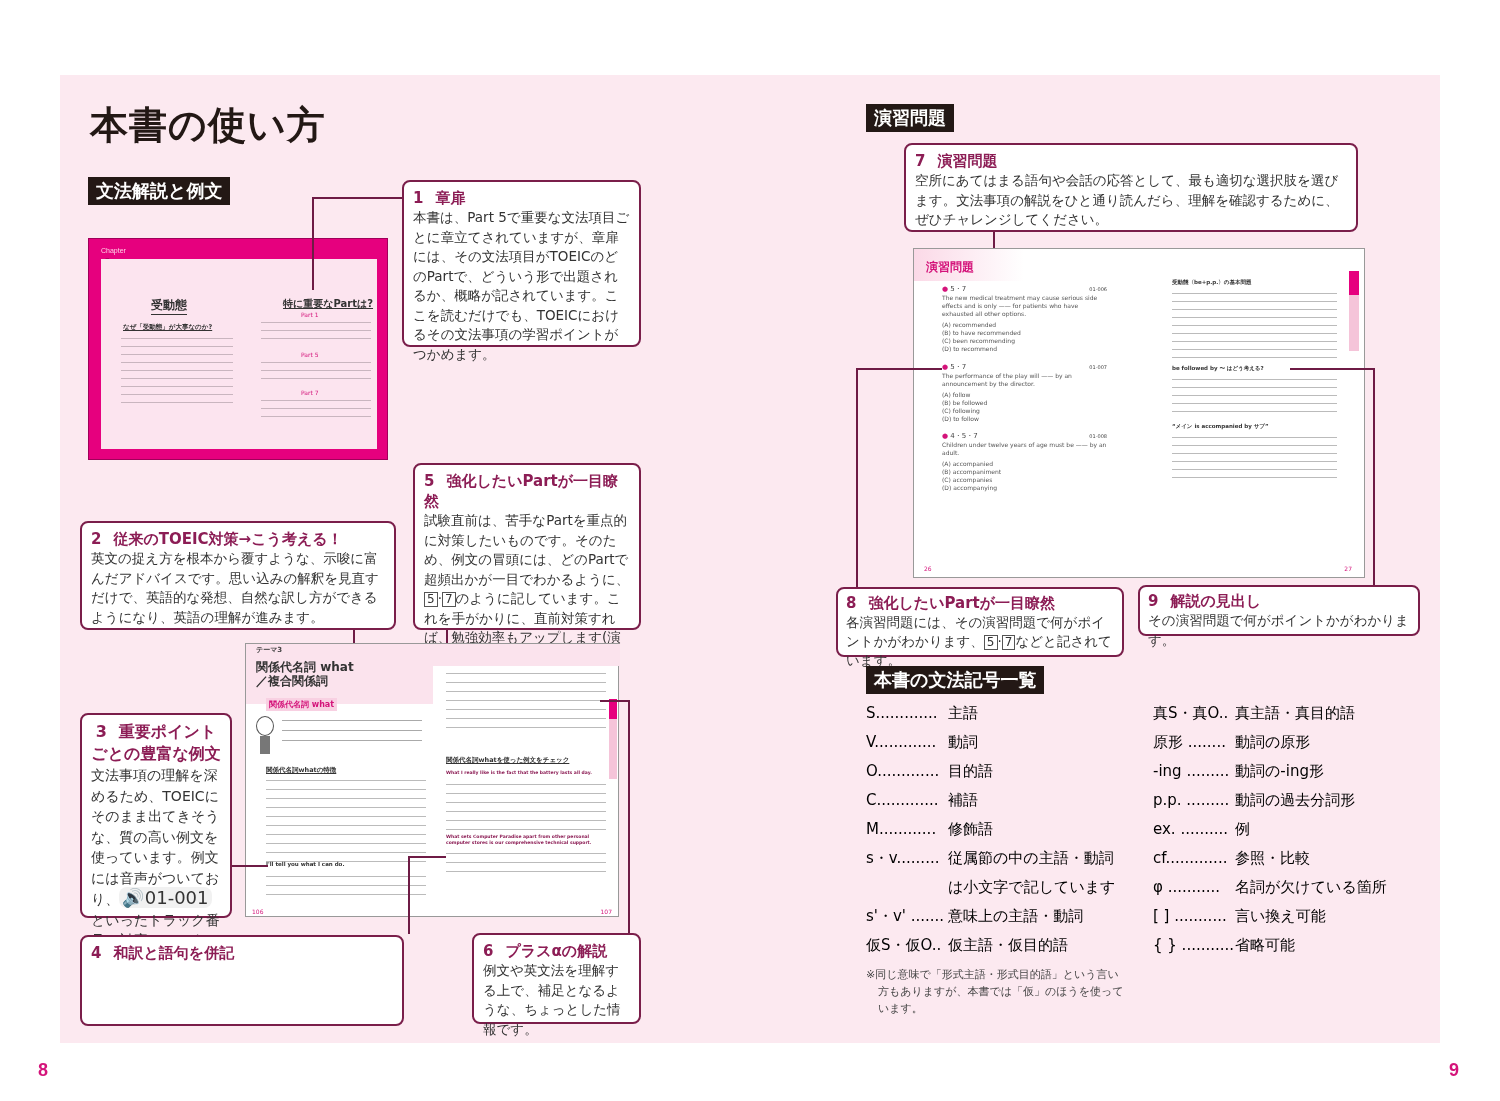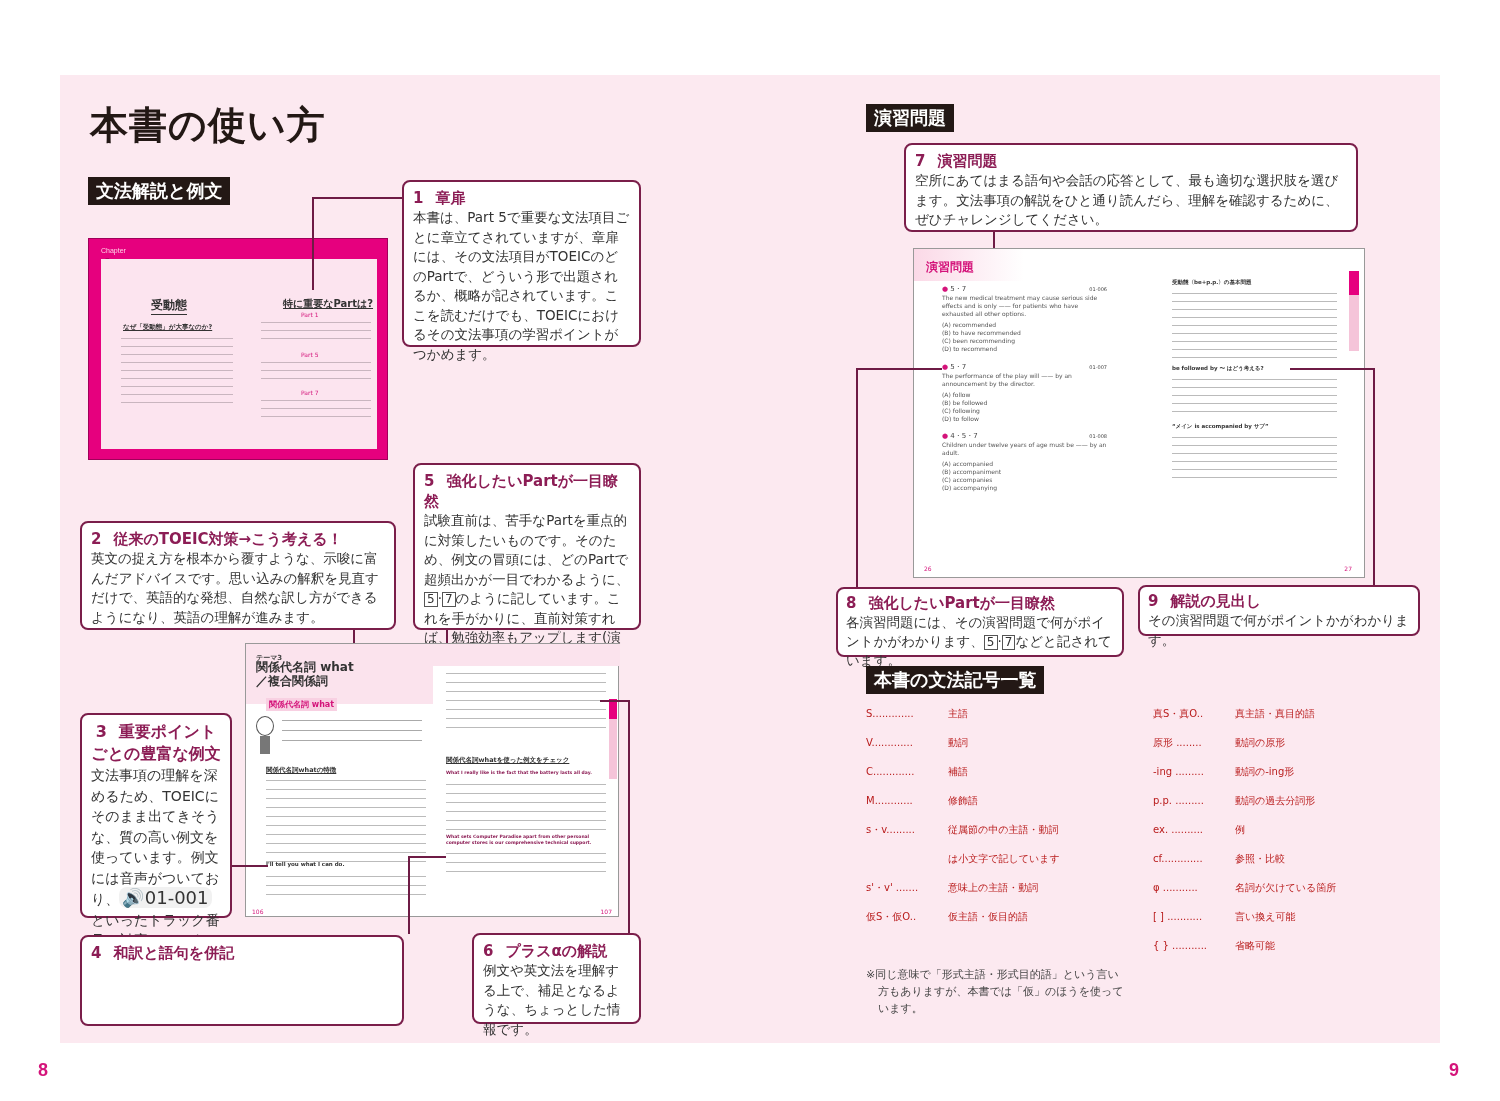--- a/index.html
+++ b/index.html
@@ -10,21 +10,21 @@
 .secbar{position:absolute;background:#231815;color:#fff;font-weight:bold;font-size:18px;padding:3px 8px;line-height:22px}
 .callout{position:absolute;background:#fff;border:2px solid #7a1e4a;border-radius:8px;padding:6px 9px;font-size:13.5px;line-height:19.5px;color:#333}
 .callout .ch{color:#8c1d55;font-weight:bold;font-size:15px;line-height:20px}
 .callout .ch .n{margin-right:12px}
 .line{position:absolute;background:#6e1b45}
 .box{display:inline-block;border:1px solid #555;padding:0 2px;line-height:13px;font-size:12px}
 .mock{position:absolute;background:#fff;border:1px solid #999}
 .tiny{font-size:6px;line-height:8px;color:#555}
 .mini{font-size:7px;line-height:9px;color:#444}
 .pk{color:#d4137a}
-.glossary{position:absolute;font-size:10px;line-height:29px;color:#b91c1c}
+.glossary{position:absolute;font-size:15px;line-height:29px;color:#000000}
 .glossary .row{white-space:nowrap}
 .glossary .term{display:inline-block;width:82px}
 </style>
 </head>
 <body>
 
 <div class="panel"></div>
 
 <div class="title">本書の使い方</div>
 
@@ -64,21 +64,21 @@
   <div class="ch"><span class="n">2</span><span>従来のTOEIC対策→こう考える！</span></div>
   <div>英文の捉え方を根本から覆すような、示唆に富んだアドバイスです。思い込みの解釈を見直すだけで、英語的な発想、自然な訳し方ができるようになり、英語の理解が進みます。</div>
 </div>
 
 <div class="line" style="left:353px;top:630px;width:2px;height:85px"></div>
 <div class="line" style="left:446px;top:630px;width:2px;height:136px"></div>
 
 <div class="mock" style="left:245px;top:643px;width:374px;height:274px;background:#fff">
   <div style="position:absolute;left:0;top:0;width:187px;height:60px;background:#fbe3ed"></div>
   <div style="position:absolute;left:187px;top:0;width:187px;height:22px;background:#fbe3ed"></div>
-  <div class="mini" style="position:absolute;left:10px;top:10px;font-weight:bold">テーマ3</div>
+  <div class="mini" style="position:absolute;left:10px;top:2px;font-weight:bold">テーマ3</div>
   <div style="position:absolute;left:10px;top:16px;font-size:12px;font-weight:bold;line-height:14px;color:#333">
       <div>関係代名詞 what</div>
       <div>／複合関係詞</div>
     </div>
   <div style="position:absolute;left:20px;top:54px;font-size:8px;font-weight:bold;color:#d4137a;background:#f8d0e2;padding:1px 3px">関係代名詞 what</div>
   <div style="position:absolute;left:10px;top:72px;width:22px;height:40px">
     <div style="width:18px;height:20px;border:1px solid #555;border-radius:50%;background:#fff"></div>
     <div style="width:10px;height:18px;margin-left:4px;background:#777"></div>
   </div>
   <div style="position:absolute;left:36px;top:72px;width:140px;height:28px;background:repeating-linear-gradient(#fff 0 4px,#aaa 4px 5px,#fff 5px 10px)"></div>
@@ -182,20 +182,21 @@
 <div class="callout" style="left:1138px;top:585px;width:282px;height:51px;padding:4px 8px">
   <div class="ch"><span class="n">9</span><span>解説の見出し</span></div>
   <div>その演習問題で何がポイントかがわかります。</div>
 </div>
 
 <div class="secbar" style="left:866px;top:666px;font-size:18px">本書の文法記号一覧</div>
 
 <div class="glossary" style="left:866px;top:699px">
   <div class="row"><span class="term">S.............</span><span>主語</span></div>
   <div class="row"><span class="term">V.............</span><span>動詞</span></div>
+  <div class="row"><span class="term">O.............</span><span>目的語</span></div>
   <div class="row"><span class="term">C.............</span><span>補語</span></div>
   <div class="row"><span class="term">M............</span><span>修飾語</span></div>
   <div class="row"><span class="term">s・v.........</span><span>従属節の中の主語・動詞</span></div>
   <div class="row"><span class="term"></span><span>は小文字で記しています</span></div>
   <div class="row"><span class="term">s'・v' .......</span><span>意味上の主語・動詞</span></div>
   <div class="row"><span class="term">仮S・仮O..</span><span>仮主語・仮目的語</span></div>
 </div>
 <div style="position:absolute;left:866px;top:966px;width:262px;font-size:11px;line-height:17px;color:#444;padding-left:12px;text-indent:-12px">※同じ意味で「形式主語・形式目的語」という言い方もありますが、本書では「仮」のほうを使っています。</div>
 
 <div class="glossary" style="left:1153px;top:699px">

